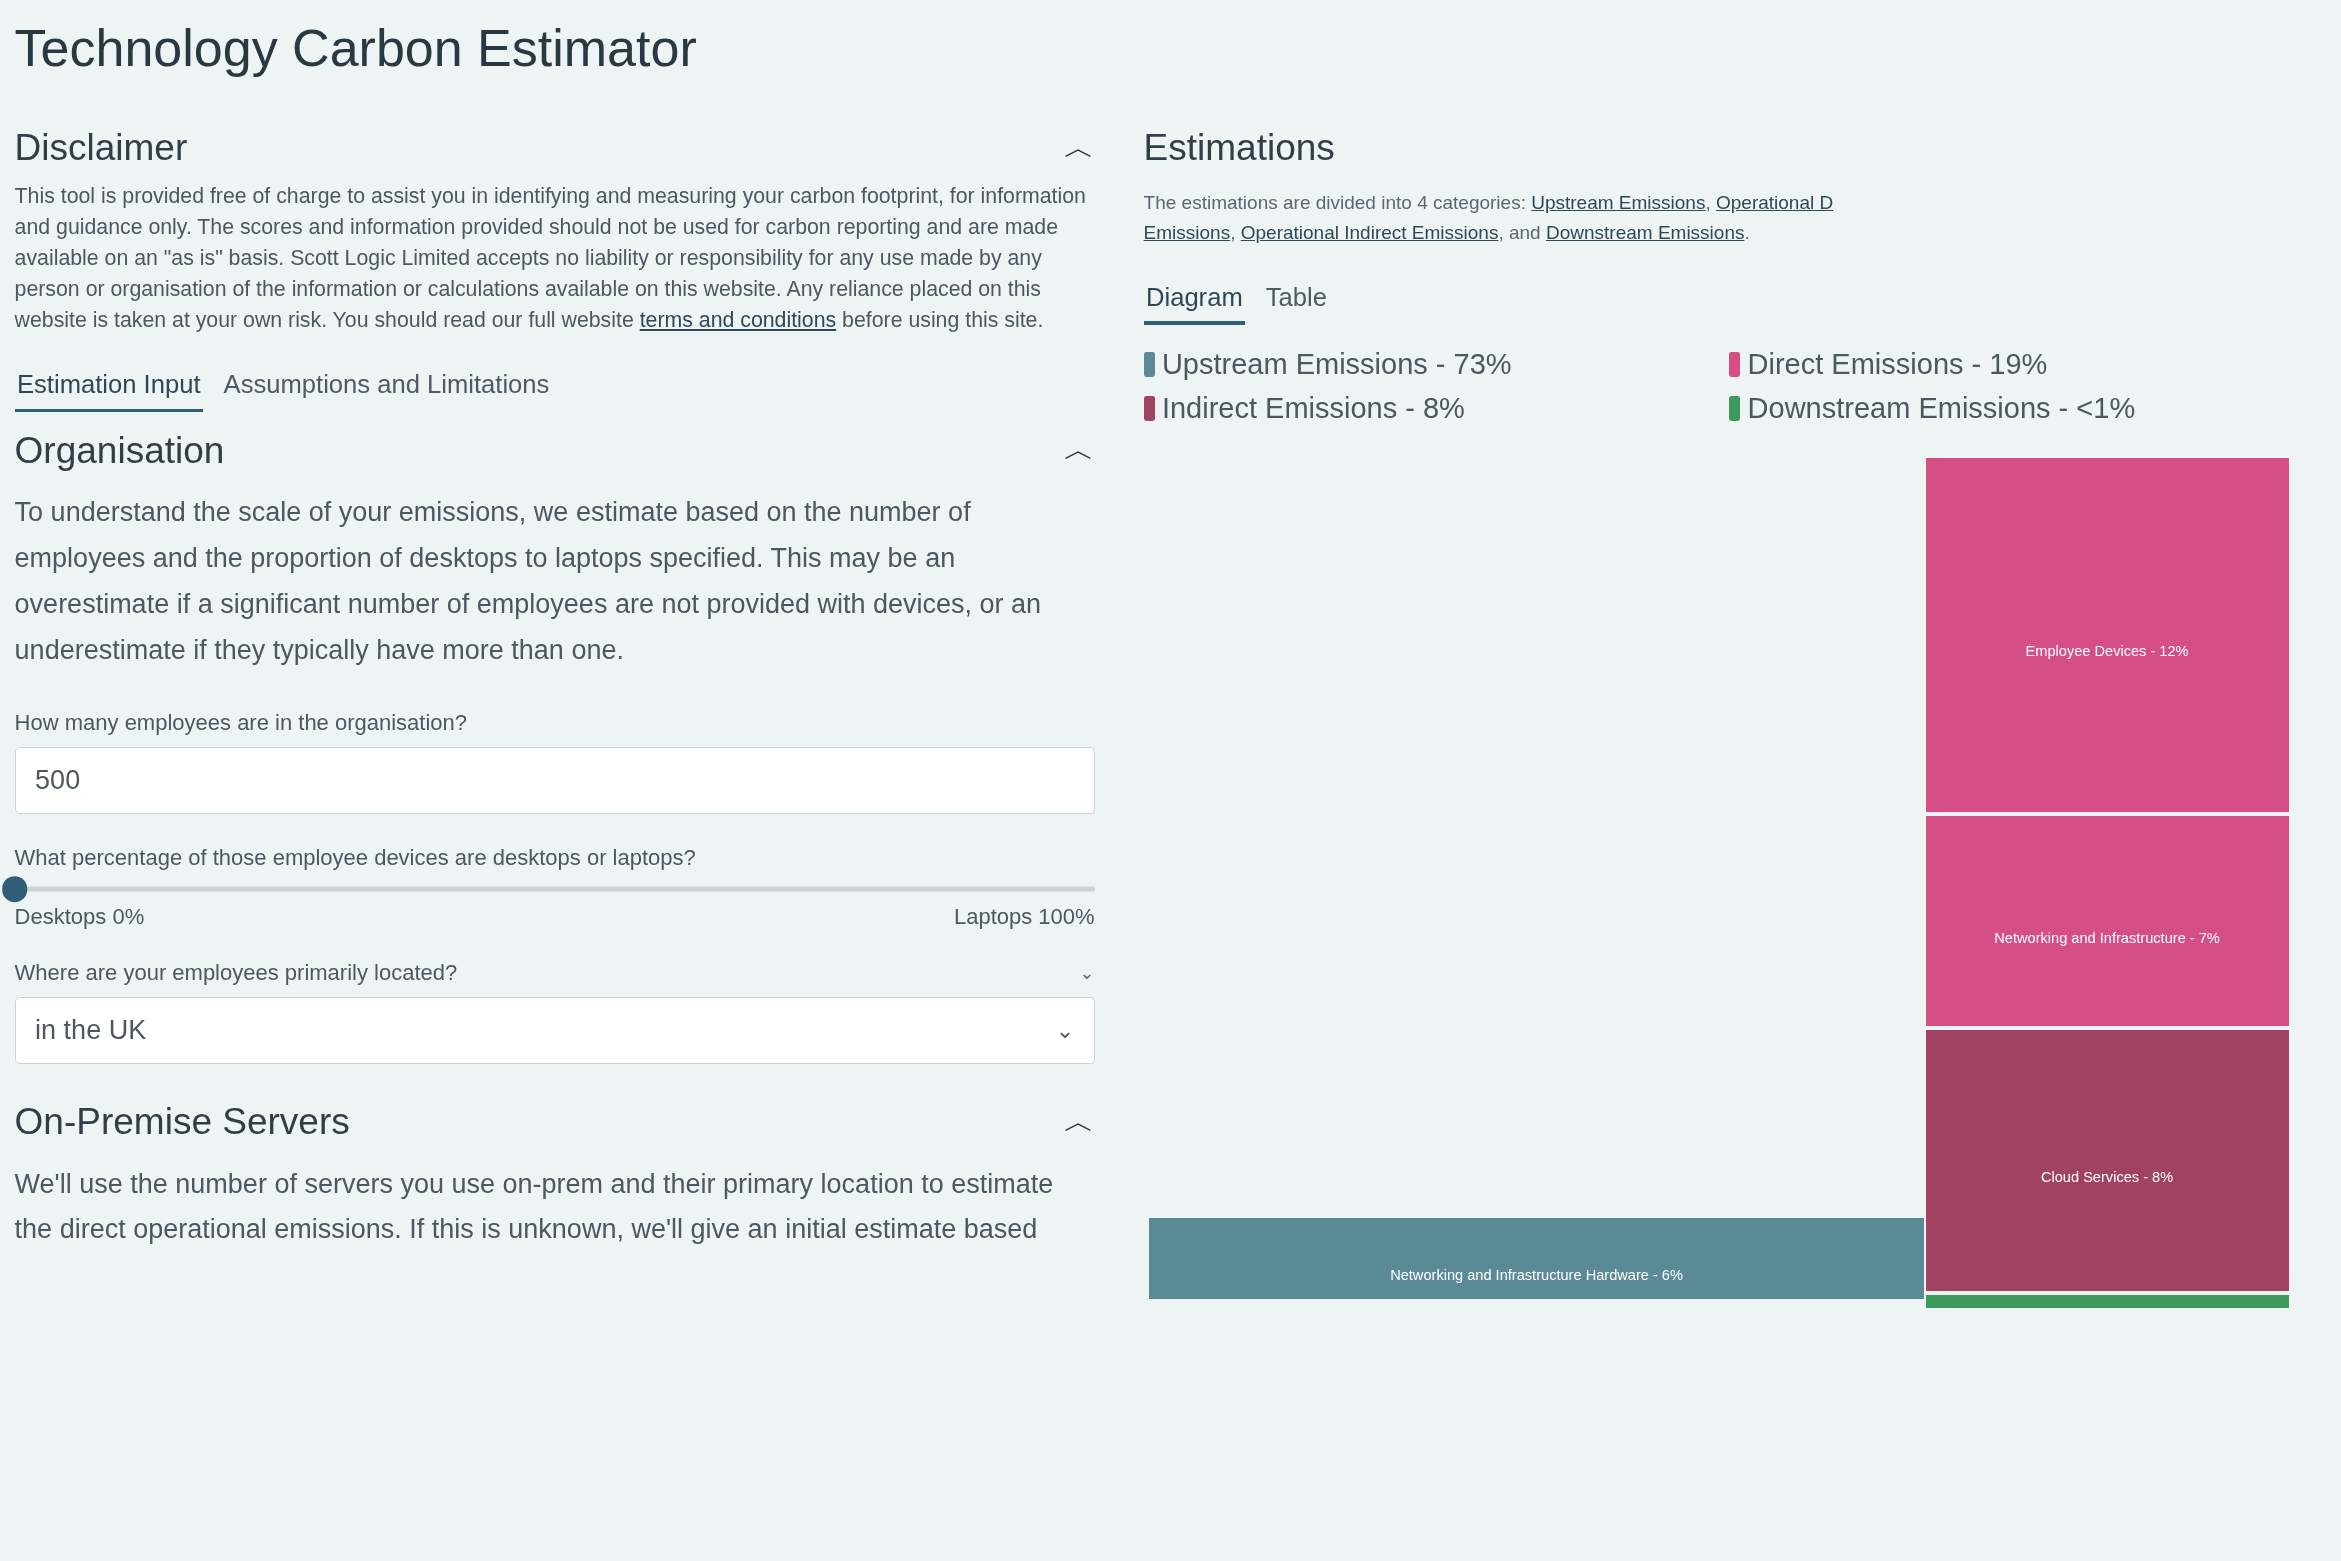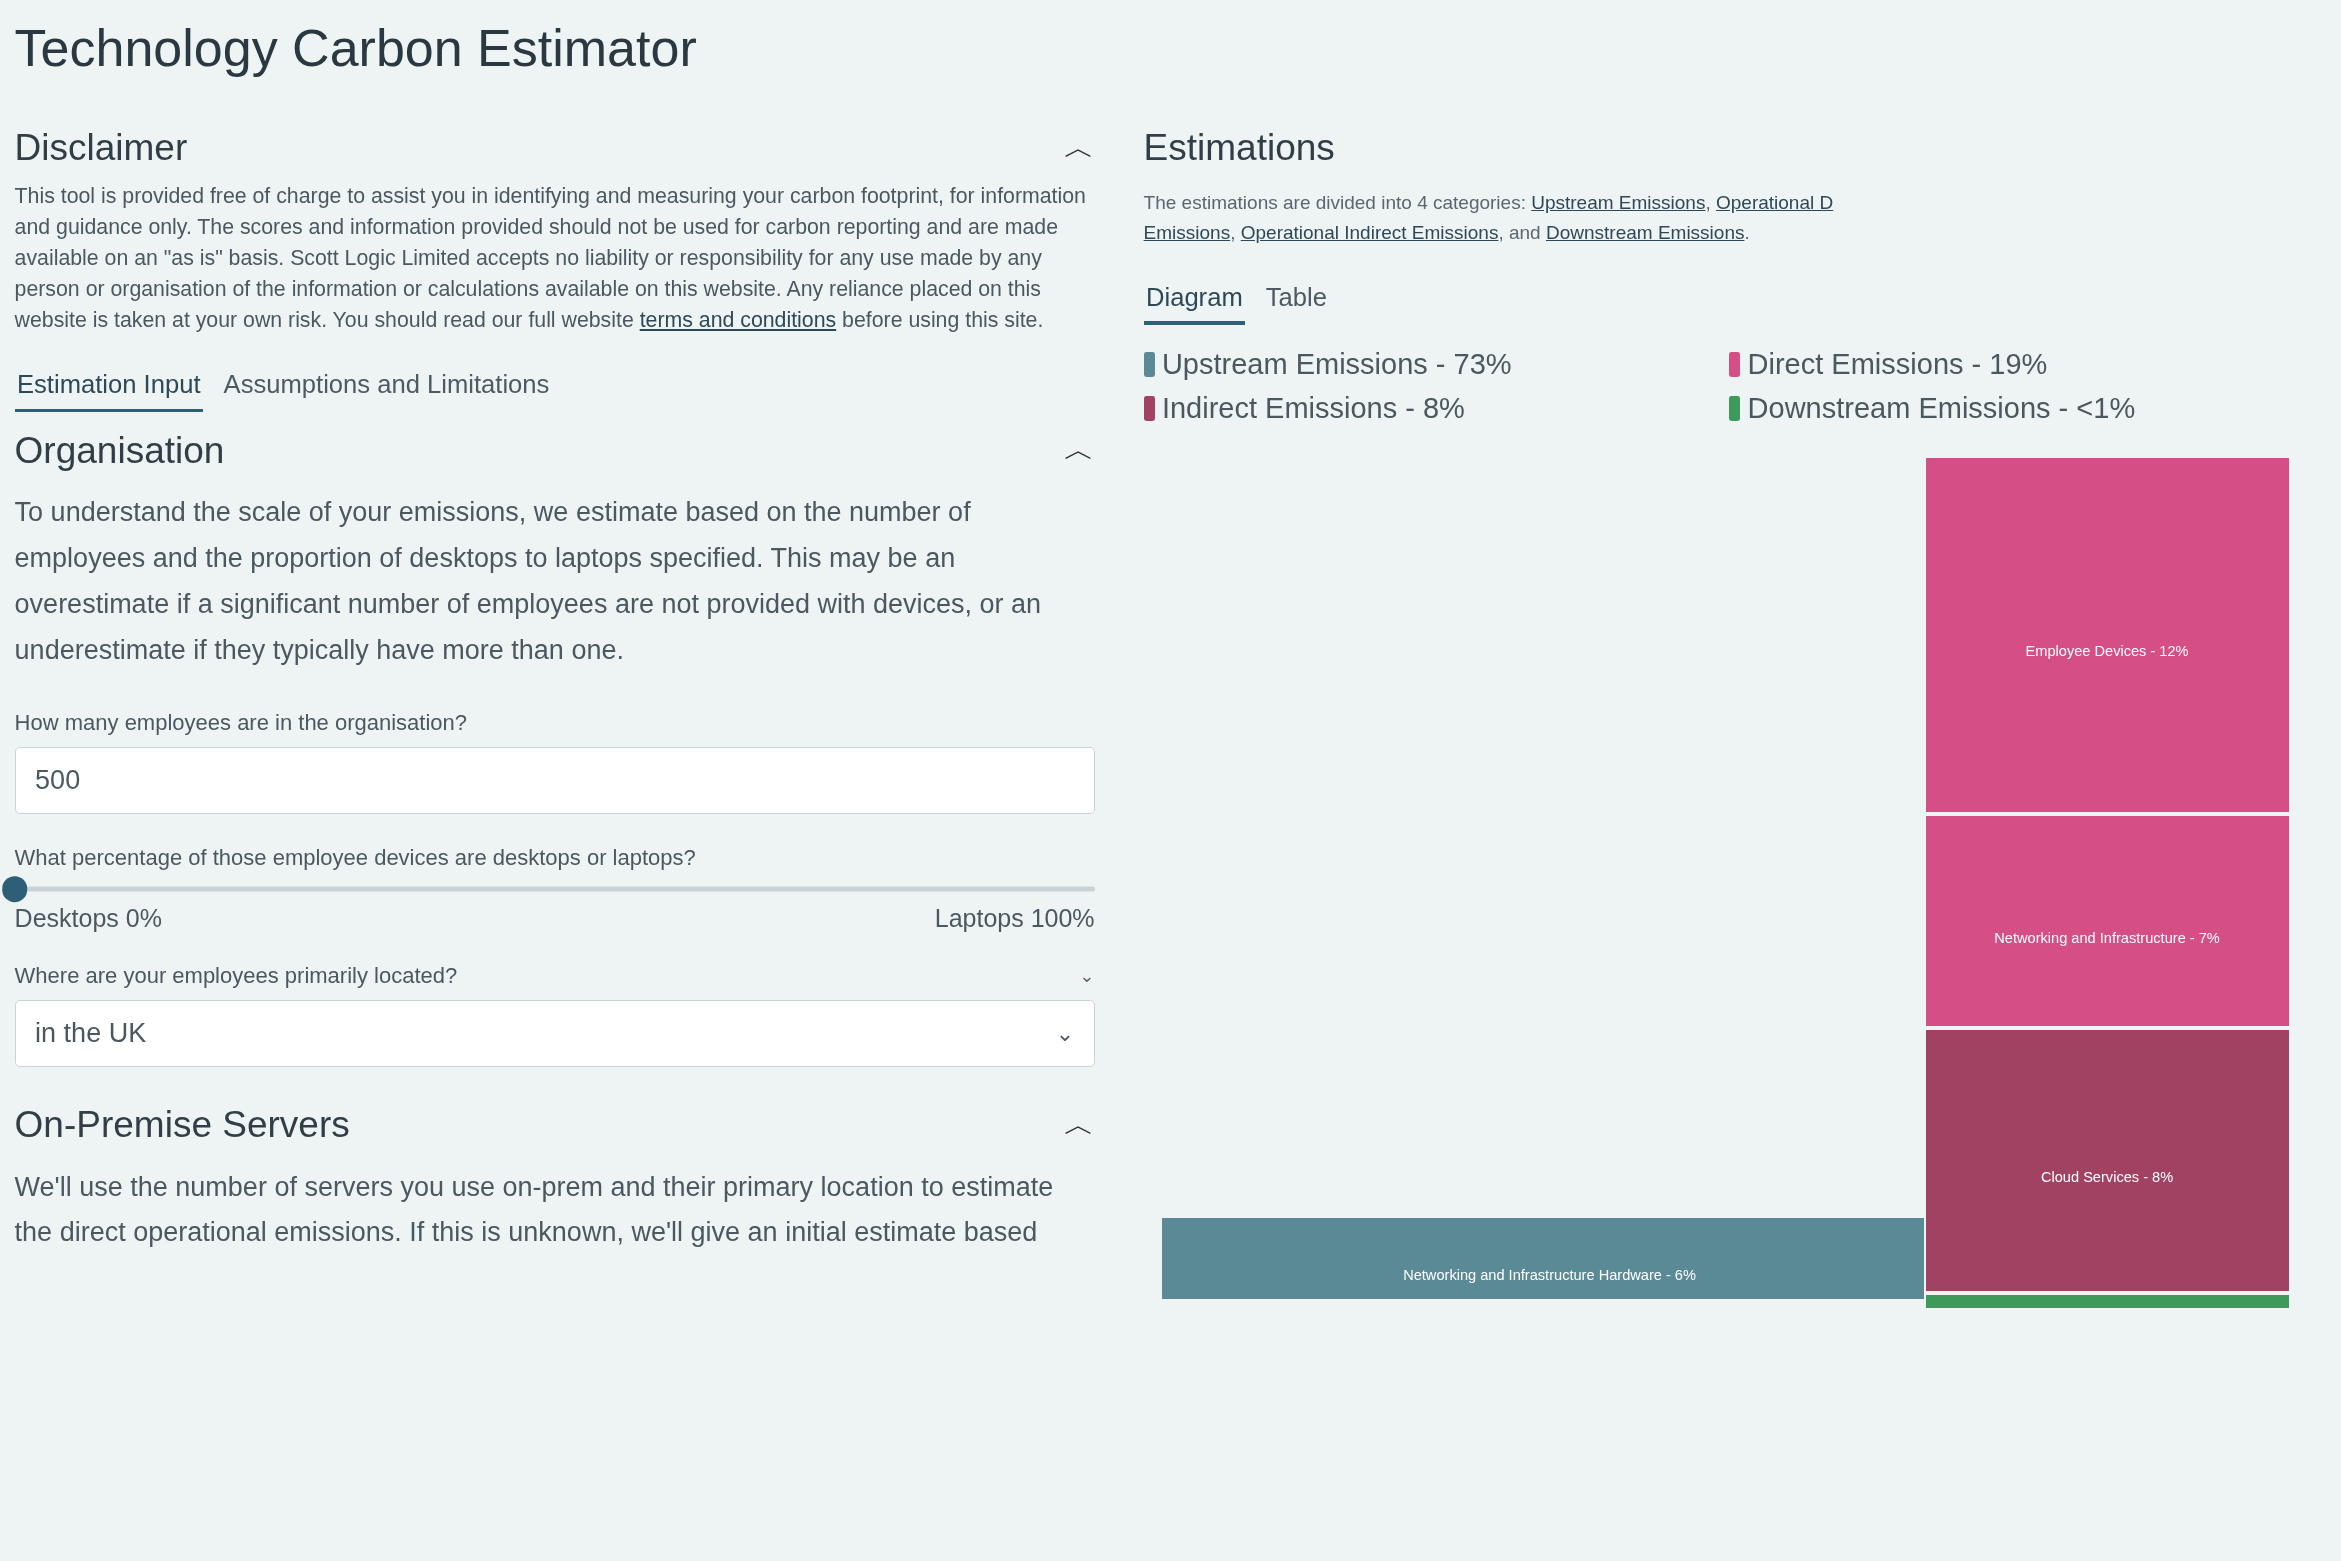--- a/index.html
+++ b/index.html
@@ -29,21 +29,21 @@
     label.q { display:block; font-size:22px; color:#4b5860; margin-bottom:11px;}
     input.text, .select-box {
       width: 100%; background:#fff; border:1.2px solid #c9d3d6; border-radius:4.9px;
       padding: 17px 19.5px; font-size:27px; color:#4b5860;
     }
     .select-box { display:flex; justify-content:space-between; align-items:center; cursor:pointer;}
     .field { margin-bottom:30.5px; }
     .slider-track { position:relative; height:12.2px; margin:12.2px 0 8.5px;}
     .slider-line { position:absolute; left:0; right:0; top:50%; transform:translateY(-50%); height:4.9px; background:#c9d3d6; border-radius:2.4px;}
     .slider-thumb { position:absolute; left:0; top:50%; transform:translate(-50%,-50%); width:25.6px; height:25.6px; border-radius:50%; background:#2f5f77; cursor:pointer;}
-    .slider-labels { display:flex; justify-content:space-between; font-size:25px; color:#4b5860; }
+    .slider-labels { display:flex; justify-content:space-between; font-size:22px; color:#4b5860; }
     .loc-row { display:flex; justify-content:space-between; align-items:center; font-size:22px; color:#4b5860; margin-bottom:11px; cursor:pointer;}
     .loc-row .sm-chev { font-size:18.3px; color:#666;}
     .est-desc { font-size:19px; color:#5b6770; line-height:1.6; margin:18.3px 0;}
 
     .legend { display:grid; grid-template-columns: 1fr 1fr; gap:11px 24.4px; font-size:29px; color:#4b5860; margin:24.4px 0 30.5px;}
     .lg-item { display:flex; align-items:center; gap:7.3px;}
     .lg-swatch { width:11px; height:25.6px; border-radius:2.4px; display:inline-block;}
 
     .treemap { width:100%; height:854px; position:relative; }
     .tm-box { position:absolute; color:#fff; display:flex; align-items:center; justify-content:center; text-align:center; font-size:23px; border:2.4px solid #eef4f4;}
@@ -143,21 +143,21 @@
       </div>
       <div class="lg-item">
         <span class="lg-swatch" style=";background:#3e9a5a"></span>
         <span>Downstream Emissions - &lt;1%</span>
       </div>
     </div>
 
     <div class="treemap">
 
 
-      <div class="tm-box tm-small" style="left:16px; top:89%; width:68%; height:10%;;background:#5b8a97">
+      <div class="tm-box tm-small" style="left:3px; top:89%; width:68%; height:10%;;background:#5b8a97">
         <div class="tm-label">Networking and Infrastructure Hardware - 6%</div>
       </div>
 
       <div class="tm-box tm-small" style="left:68%; top:0; width:32%; height:42%;;background:#d64e86">
         <div class="tm-label">Employee Devices - 12%</div>
       </div>
 
       <div class="tm-box tm-small" style="left:68%; top:42%; width:32%; height:25%;;background:#d64e86">
         <div class="tm-label">Networking and Infrastructure - 7%</div>
       </div>

